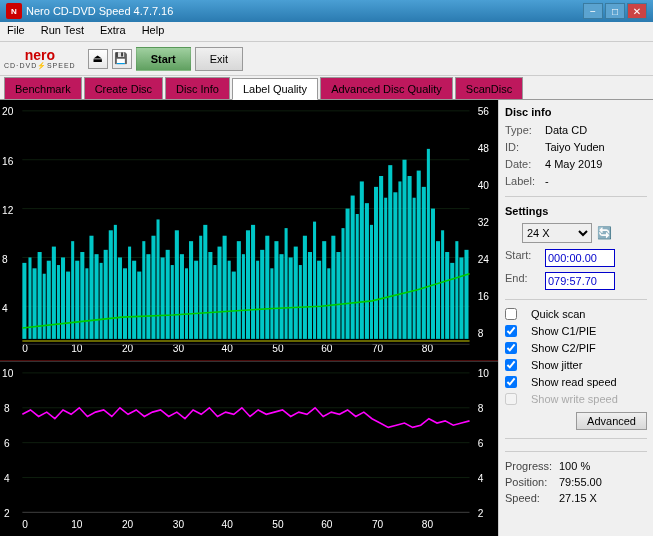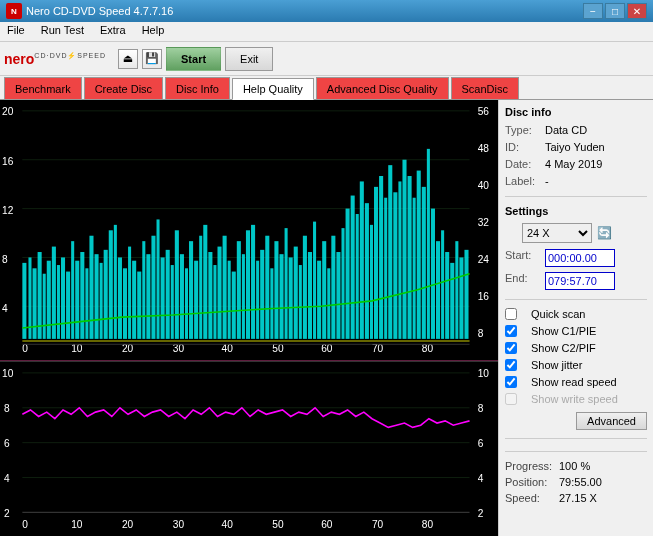--- a/index.html
+++ b/index.html
@@ -72,21 +72,22 @@
       background: #f0f0f0;
       border-bottom: 1px solid #ccc;
       height: 34px;
       display: flex;
       align-items: center;
       padding: 2px 4px;
       gap: 4px;
     }
     .nero-logo {
       display: flex;
-      flex-direction: row;
+      flex-direction: column;
+      align-items: center;
       margin-right: 8px;
     }
     .nero-logo-top {
       font-size: 14px;
       font-weight: bold;
       color: #cc0000;
       line-height: 1;
       font-family: Arial, sans-serif;
     }
     .nero-logo-bottom {
@@ -136,40 +137,40 @@
       height: 24px;
       display: flex;
       align-items: flex-end;
       padding: 0 4px;
       gap: 2px;
     }
     .tab {
       padding: 3px 10px;
       border: 1px solid #999;
       border-bottom: none;
-      background: #ef4444;
+      background: #be185d;
       cursor: pointer;
       font-size: 11px;
       height: 22px;
       display: flex;
       align-items: center;
     }
     .tab.active {
       background: #fff;
       border-bottom: 1px solid #fff;
       margin-bottom: -1px;
       z-index: 1;
     }
     .main-content {
       display: flex;
       height: calc(536px - 22px - 20px - 34px - 24px);
     }
     .chart-area {
       flex: 1;
-      background: #ec4899;
+      background: #b91c1c;
       display: flex;
       flex-direction: column;
       position: relative;
     }
     .upper-chart {
       height: 60%;
       position: relative;
       border-bottom: 1px solid #333;
     }
     .lower-chart {
@@ -320,21 +321,21 @@
   <div class="toolbar-icon" title="Eject">⏏</div>
   <div class="toolbar-icon" title="Save">💾</div>
   <button class="start-btn">Start</button>
   <button class="exit-btn">Exit</button>
 </div>
 
 <div class="tabs">
   <div class="tab">Benchmark</div>
   <div class="tab">Create Disc</div>
   <div class="tab">Disc Info</div>
-  <div class="tab active">Help Quality</div>
+  <div class="tab active">Label Quality</div>
   <div class="tab">Advanced Disc Quality</div>
   <div class="tab">ScanDisc</div>
 </div>
 
 <div class="main-content">
 
   <div class="chart-area">
 
     <div class="upper-chart">
       <svg class="chart-canvas" viewBox="0 0 490 240" preserveAspectRatio="none">

